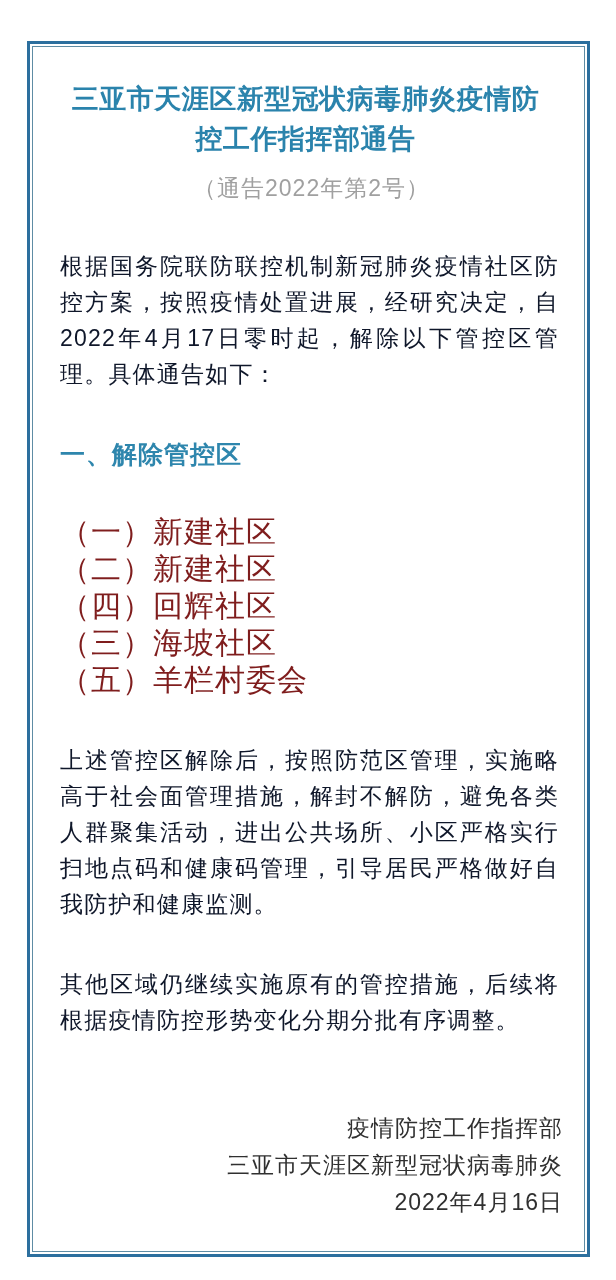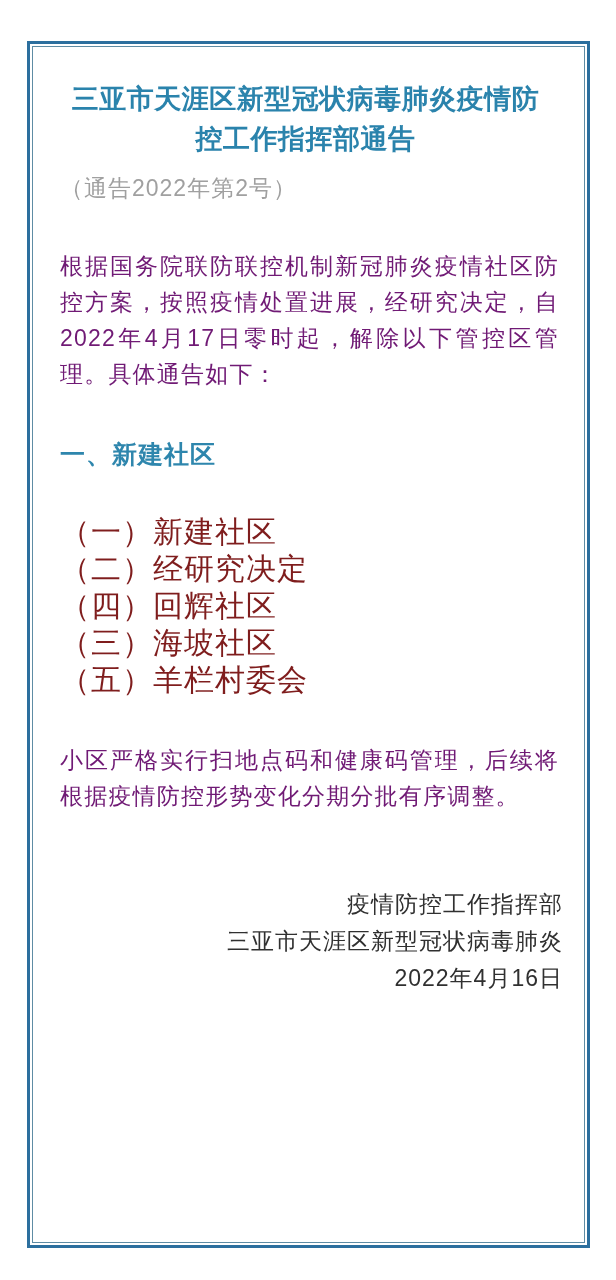--- a/index.html
+++ b/index.html
@@ -34,25 +34,26 @@
     color: #2a83ac;
     font-size: 27px;
     font-weight: bold;
     line-height: 40px;
     text-align: center;
     letter-spacing: 0.5px;
   }
   .doc-number {
     color: #a0a0a0;
     font-size: 23px;
+    text-align: center;
     letter-spacing: 1px;
   }
   .body-paragraph {
     margin: 44px 4px 0 0;
-    color: #701a75;
+    color: #0f172a;
     font-size: 23px;
     line-height: 36px;
     letter-spacing: 1.2px;
     text-align: justify;
     text-justify: inter-character;
   }
   .section-heading {
     margin: 46px 0 0 0;
     color: #2e86ad;
     font-size: 25px;
@@ -84,33 +85,34 @@
 
 <div class="notice-frame">
   <div class="notice-frame-inner">
 
     <h1 class="notice-title">三亚市天涯区新型冠状病毒肺炎疫情防控工作指挥部通告</h1>
 
     <div class="doc-number">（通告2022年第2号）</div>
 
     <p class="body-paragraph">根据国务院联防联控机制新冠肺炎疫情社区防控方案，按照疫情处置进展，经研究决定，自2022年4月17日零时起，解除以下管控区管理。具体通告如下：</p>
 
-    <h2 class="section-heading">一、新建社区</h2>
+    <h2 class="section-heading">一、解除管控区</h2>
 
     <ul class="area-list">
       <li>（一）新建社区</li>
-      <li>（二）经研究决定</li>
+      <li>（二）新建社区</li>
       <li>（四）回辉社区</li>
       <li>（三）海坡社区</li>
       <li>（五）羊栏村委会</li>
     </ul>
 
 
+    <p class="body-paragraph">上述管控区解除后，按照防范区管理，实施略高于社会面管理措施，解封不解防，避免各类人群聚集活动，进出公共场所、小区严格实行扫地点码和健康码管理，引导居民严格做好自我防护和健康监测。</p>
 
-    <p class="body-paragraph">小区严格实行扫地点码和健康码管理，后续将根据疫情防控形势变化分期分批有序调整。</p>
+    <p class="body-paragraph">其他区域仍继续实施原有的管控措施，后续将根据疫情防控形势变化分期分批有序调整。</p>
 
     <div class="signature-block">
       <div>疫情防控工作指挥部</div>
       <div>三亚市天涯区新型冠状病毒肺炎</div>
       <div>2022年4月16日</div>
     </div>
 
   </div>
 </div>
 

